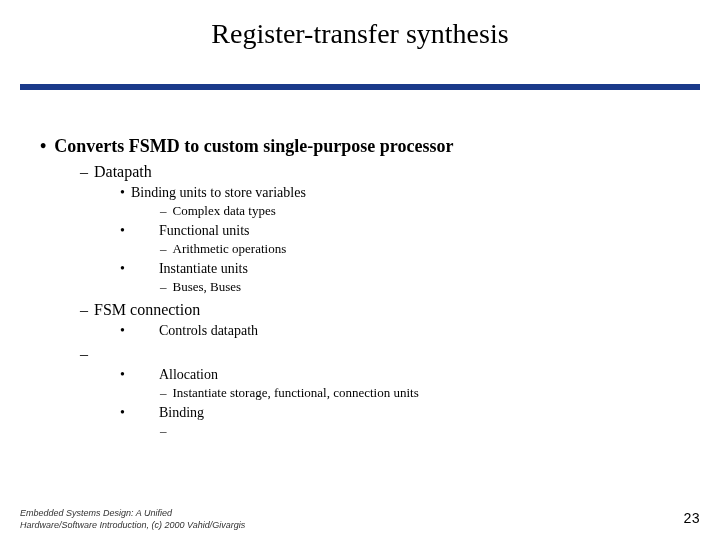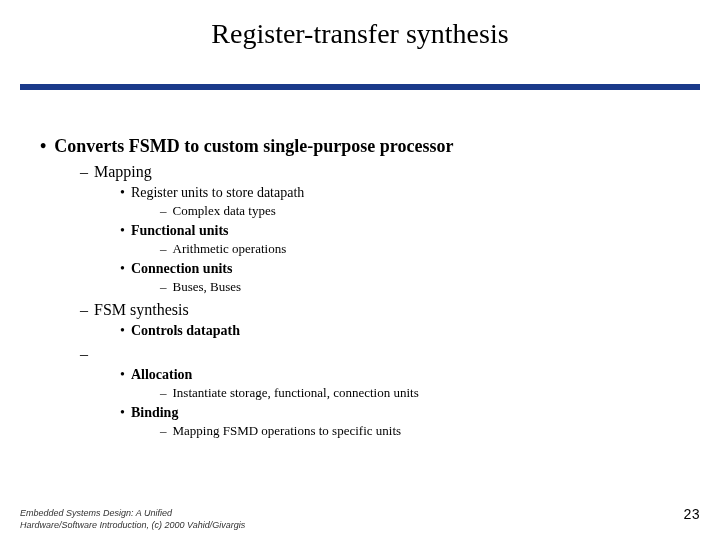--- a/index.html
+++ b/index.html
@@ -85,21 +85,22 @@
       margin-top: 4px;
       font-size: 14px;
       color: #000;
     }
 
     .bullet-l3 {
       margin-right: 6px;
     }
 
     .level3-bold {
-      font-weight: bold;
+      font-weight: normal;
+      margin-left: 28px;
     }
 
     .level4 {
       display: flex;
       align-items: flex-start;
       margin-left: 120px;
       margin-top: 2px;
       font-size: 13px;
       color: #000;
     }
@@ -108,21 +109,21 @@
       margin-right: 6px;
     }
 
     .footer {
       position: absolute;
       bottom: 8px;
       left: 20px;
       right: 20px;
       display: flex;
       justify-content: space-between;
-      align-items: flex-start;
+      align-items: center;
     }
 
     .footer-left {
       font-size: 9px;
       color: #333;
       font-style: italic;
       font-family: Arial, sans-serif;
       line-height: 1.4;
     }
 
@@ -145,56 +146,56 @@
 
   <div class="content-area">
 
     <div class="level1">
       <span class="bullet-l1">•</span>
       <span>Converts FSMD to custom single-purpose processor</span>
     </div>
 
     <div class="level2">
       <span class="dash-l2">–</span>
-      <span>Mapping</span>
-    </div>
-
-    <div class="level3">
-      <span class="bullet-l3">•</span>
-      <span>Register units to store datapath</span>
+      <span>Datapath</span>
+    </div>
+
+    <div class="level3">
+      <span class="bullet-l3">•</span>
+      <span>Binding units to store variables</span>
     </div>
 
     <div class="level4">
       <span class="dash-l4">–</span>
       <span>Complex data types</span>
     </div>
 
     <div class="level3">
       <span class="bullet-l3">•</span>
       <span class="level3-bold">Functional units</span>
     </div>
 
     <div class="level4">
       <span class="dash-l4">–</span>
       <span>Arithmetic operations</span>
     </div>
 
     <div class="level3">
       <span class="bullet-l3">•</span>
-      <span class="level3-bold">Connection units</span>
+      <span class="level3-bold">Instantiate units</span>
     </div>
 
     <div class="level4">
       <span class="dash-l4">–</span>
       <span>Buses, Buses</span>
     </div>
 
     <div class="level2">
       <span class="dash-l2">–</span>
-      <span>FSM synthesis</span>
+      <span>FSM connection</span>
     </div>
 
     <div class="level3">
       <span class="bullet-l3">•</span>
       <span class="level3-bold">Controls datapath</span>
     </div>
 
     <div class="level2">
       <span class="dash-l2">–</span>
     </div>
@@ -209,21 +210,20 @@
       <span>Instantiate storage, functional, connection units</span>
     </div>
 
     <div class="level3">
       <span class="bullet-l3">•</span>
       <span class="level3-bold">Binding</span>
     </div>
 
     <div class="level4">
       <span class="dash-l4">–</span>
-      <span>Mapping FSMD operations to specific units</span>
     </div>
 
   </div>
 
   <div class="footer">
     <div class="footer-left">
       <div>Embedded Systems Design: A Unified</div>
       <div>Hardware/Software Introduction, (c) 2000 Vahid/Givargis</div>
     </div>
     <div class="footer-right">23</div>

